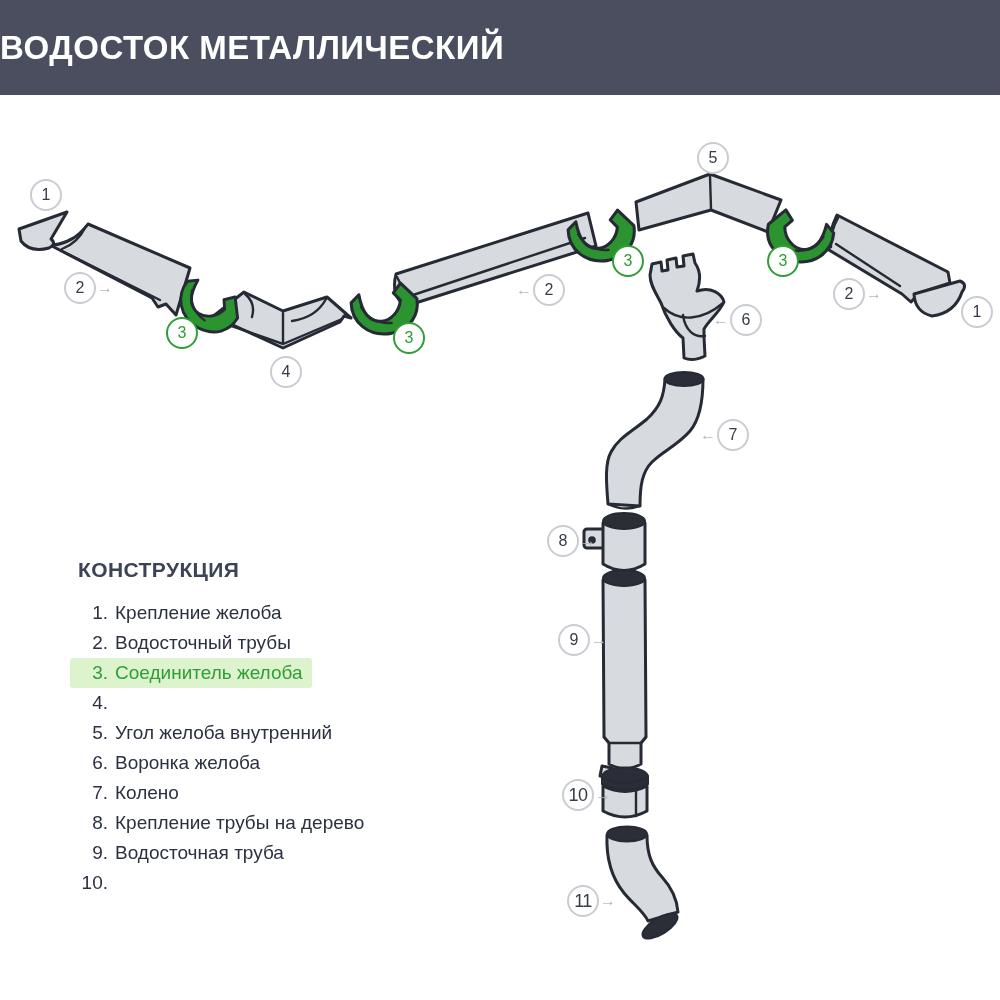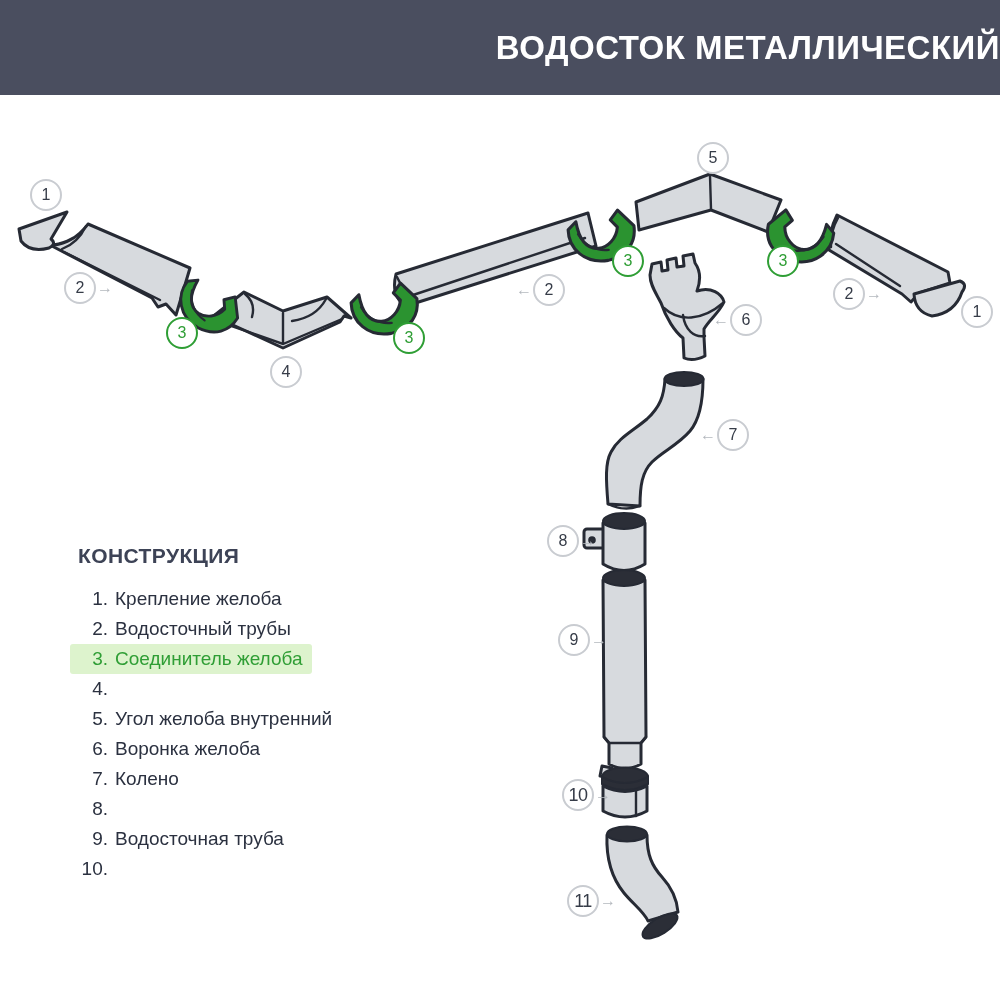--- a/index.html
+++ b/index.html
@@ -1,30 +1,30 @@
 <!DOCTYPE html>
 <html style="--header-bg: #4a4e5f; --part-fill: #d7dade; --outline: #262a34; --green-fill: #2b9330; --green-stroke: #2f9e35; --dark: #2b2e37; --callout-border: #c9ccd1; --callout-text: #363c48; --arrow: #b4b8be; --hl-bg: #ddf3cd; --hl-text: #2f9e35;"><head>
 <meta charset="utf-8">
 <style>
   html,body { margin:0; padding:0; background:#fff; }
   body { font-family:"Liberation Sans", sans-serif; }
   .page { position:relative; width:1000px; height:1000px; background:#fff; overflow:hidden; }
 
   header.titlebar { position:absolute; top:0; left:0; width:100%; height:95px;
-    background:var(--header-bg,#4a4e5f); display:flex; align-items:center; justify-content:flex-end; }
+    background:var(--header-bg,#4a4e5f); display:flex; align-items:center; justify-content:flex-start; }
   h1.title { margin:0; color:#fff; font-size:33px; font-weight:bold; letter-spacing:.5px; }
 
   svg.diagram { position:absolute; top:0; left:0; }
   .part  { fill:var(--part-fill,#d7dade); stroke:var(--outline,#262a34); stroke-width:3; stroke-linejoin:round; stroke-linecap:round; }
   .line  { fill:none; stroke:var(--outline,#262a34); stroke-width:2.4; stroke-linecap:round; }
   .dark  { fill:var(--dark,#2b2e37); stroke:var(--outline,#262a34); stroke-width:2; }
   .gpart { fill:var(--green-fill,#2b9330); stroke:var(--outline,#262a34); stroke-width:3.4; stroke-linejoin:round; }
   .gline { fill:none; stroke:var(--outline,#262a34); stroke-width:2.6; stroke-linecap:round; }
 
-  .legend { position:absolute; left:78px; top:544px; }
+  .legend { position:absolute; left:78px; top:558px; }
   .legend h2 { margin:0 0 16px 0; font-size:21px; letter-spacing:.4px; color:#3d4356; }
   .legend ol { list-style:none; margin:0; padding:0; font-size:19px; color:#2b3140; }
   .legend li { display:flex; align-items:center; height:30px; width:fit-content;
     padding:0 10px 0 8px; margin-left:-8px; border-radius:3px; white-space:nowrap; }
   .legend li .num { display:inline-block; width:30px; text-align:right; margin-right:7px; }
   .legend li.highlight { background:var(--hl-bg,#ddf3cd); color:var(--hl-text,#2f9e35); }
 
   .callout { position:absolute; width:28px; height:28px; transform:translate(-50%,-50%);
     border-radius:50%; background:#fff; border:2px solid var(--callout-border,#c9ccd1);
     color:var(--callout-text,#363c48); display:flex; align-items:center; justify-content:center;
@@ -187,20 +187,21 @@
         <li>
           <span class="num">6.</span>
           <span class="lab">Воронка желоба</span>
         </li>
         <li>
           <span class="num">7.</span>
           <span class="lab">Колено</span>
         </li>
         <li>
           <span class="num">8.</span>
+          <span class="lab">Крепление трубы на дерево</span>
         </li>
         <li>
           <span class="num">9.</span>
           <span class="lab">Водосточная труба</span>
         </li>
         <li>
           <span class="num">10.</span>
         </li>
       </ol>
   </section>

